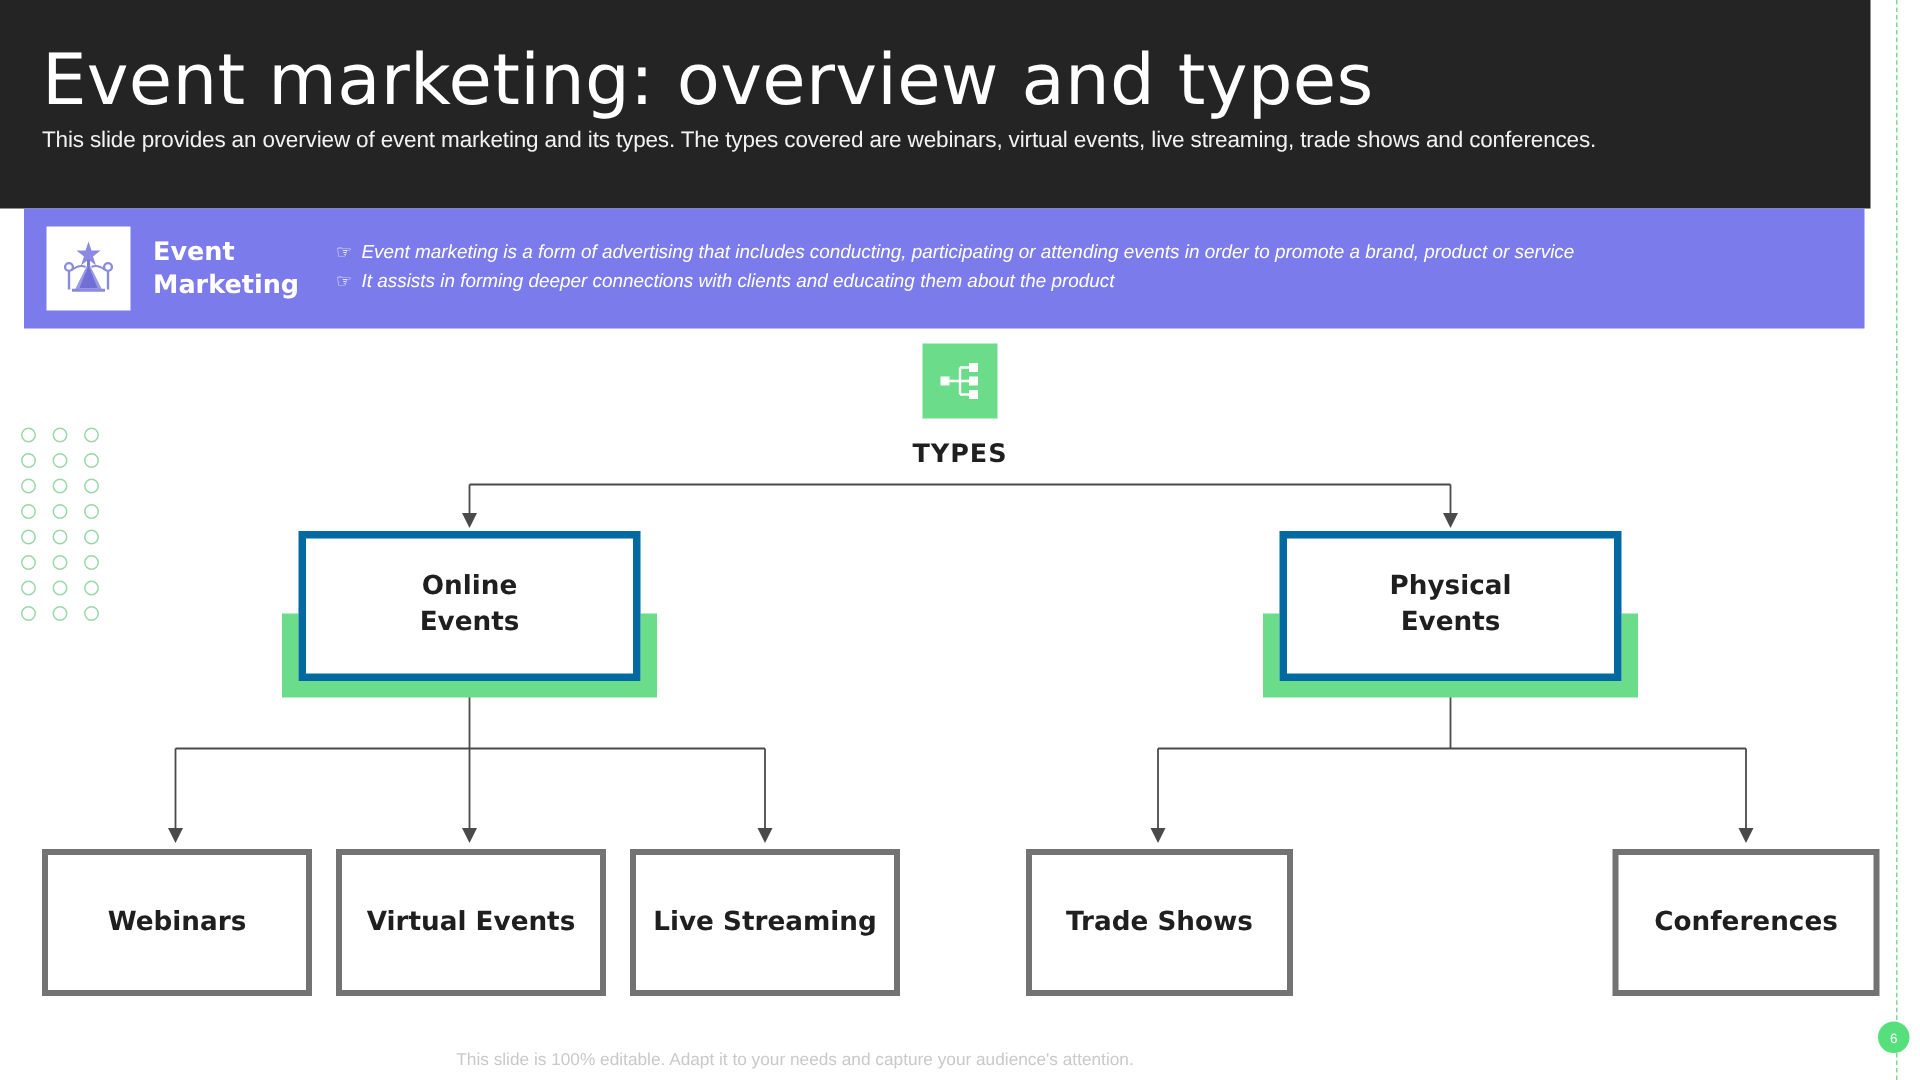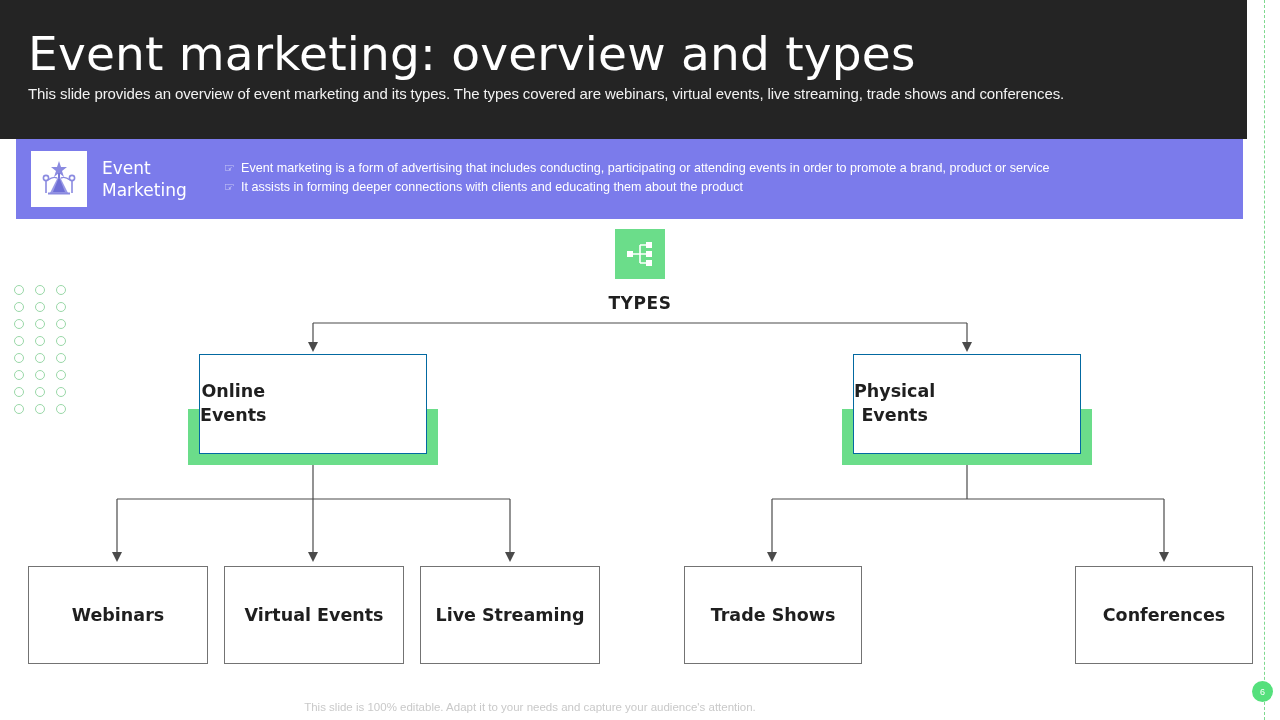--- a/index.html
+++ b/index.html
@@ -66,21 +66,21 @@
     display: flex;
     align-items: center;
     justify-content: center;
   }
   .def-title {
     margin-left: 15px;
     width: 110px;
     flex: 0 0 auto;
     color: #ffffff;
     font-size: 17px;
-    font-weight: normal;
+    font-weight: bold;
     line-height: 1.32;
     font-family: "DejaVu Sans", sans-serif;
   }
   .def-bullets {
     margin-left: 12px;
     flex: 1 1 auto;
     color: #ffffff;
   }
   .def-bullet {
     display: flex;
@@ -89,21 +89,21 @@
     line-height: 1.32;
     margin-bottom: 2px;
   }
   .def-bullet .bhand {
     flex: 0 0 auto;
     width: 17px;
     font-size: 12px;
     color: #ffffff;
     line-height: 1.35;
   }
-  .def-bullet .btext { flex: 1 1 auto; }
+  .def-bullet .btext { flex: 1 1 auto; font-style: italic; }
 
   
   .dots-grid {
     position: absolute;
     left: 14px; top: 285px;
     display: grid;
     grid-template-columns: repeat(3, 21px);
     grid-auto-rows: 17px;
   }
   .dots-grid i {
@@ -149,40 +149,41 @@
     position: absolute;
     top: 55px; left: -11px;
     width: 250px; height: 56px;
     background: #6bdd8a;
   }
   .branch-node .boxface {
     position: absolute;
     left: 0; top: 0;
     width: 228px; height: 100px;
     background: #ffffff;
-    border: 1px solid #0369a1;
-    display: flex;
-    align-items: center;
+    border: 5px solid #0369a1;
+    display: flex;
+    align-items: center;
+    justify-content: center;
     text-align: center;
     font-size: 17.5px;
     font-weight: bold;
     line-height: 1.35;
     color: #1f1f1f;
     font-family: "DejaVu Sans", sans-serif;
   }
   #branch-online  { left: 199px; top: 354px; }
   #branch-physical{ left: 853px; top: 354px; }
 
   
   .leaf-node {
     position: absolute;
     top: 566px;
     height: 98px;
     background: #ffffff;
-    border: 1px solid #737373;
+    border: 4px solid #737373;
     display: flex;
     align-items: center;
     justify-content: center;
     font-size: 17.5px;
     font-weight: bold;
     color: #1f1f1f;
     font-family: "DejaVu Sans", sans-serif;
   }
   #leaf-0 { left: 28px;   width: 180px; }
   #leaf-1 { left: 224px;  width: 180px; }

